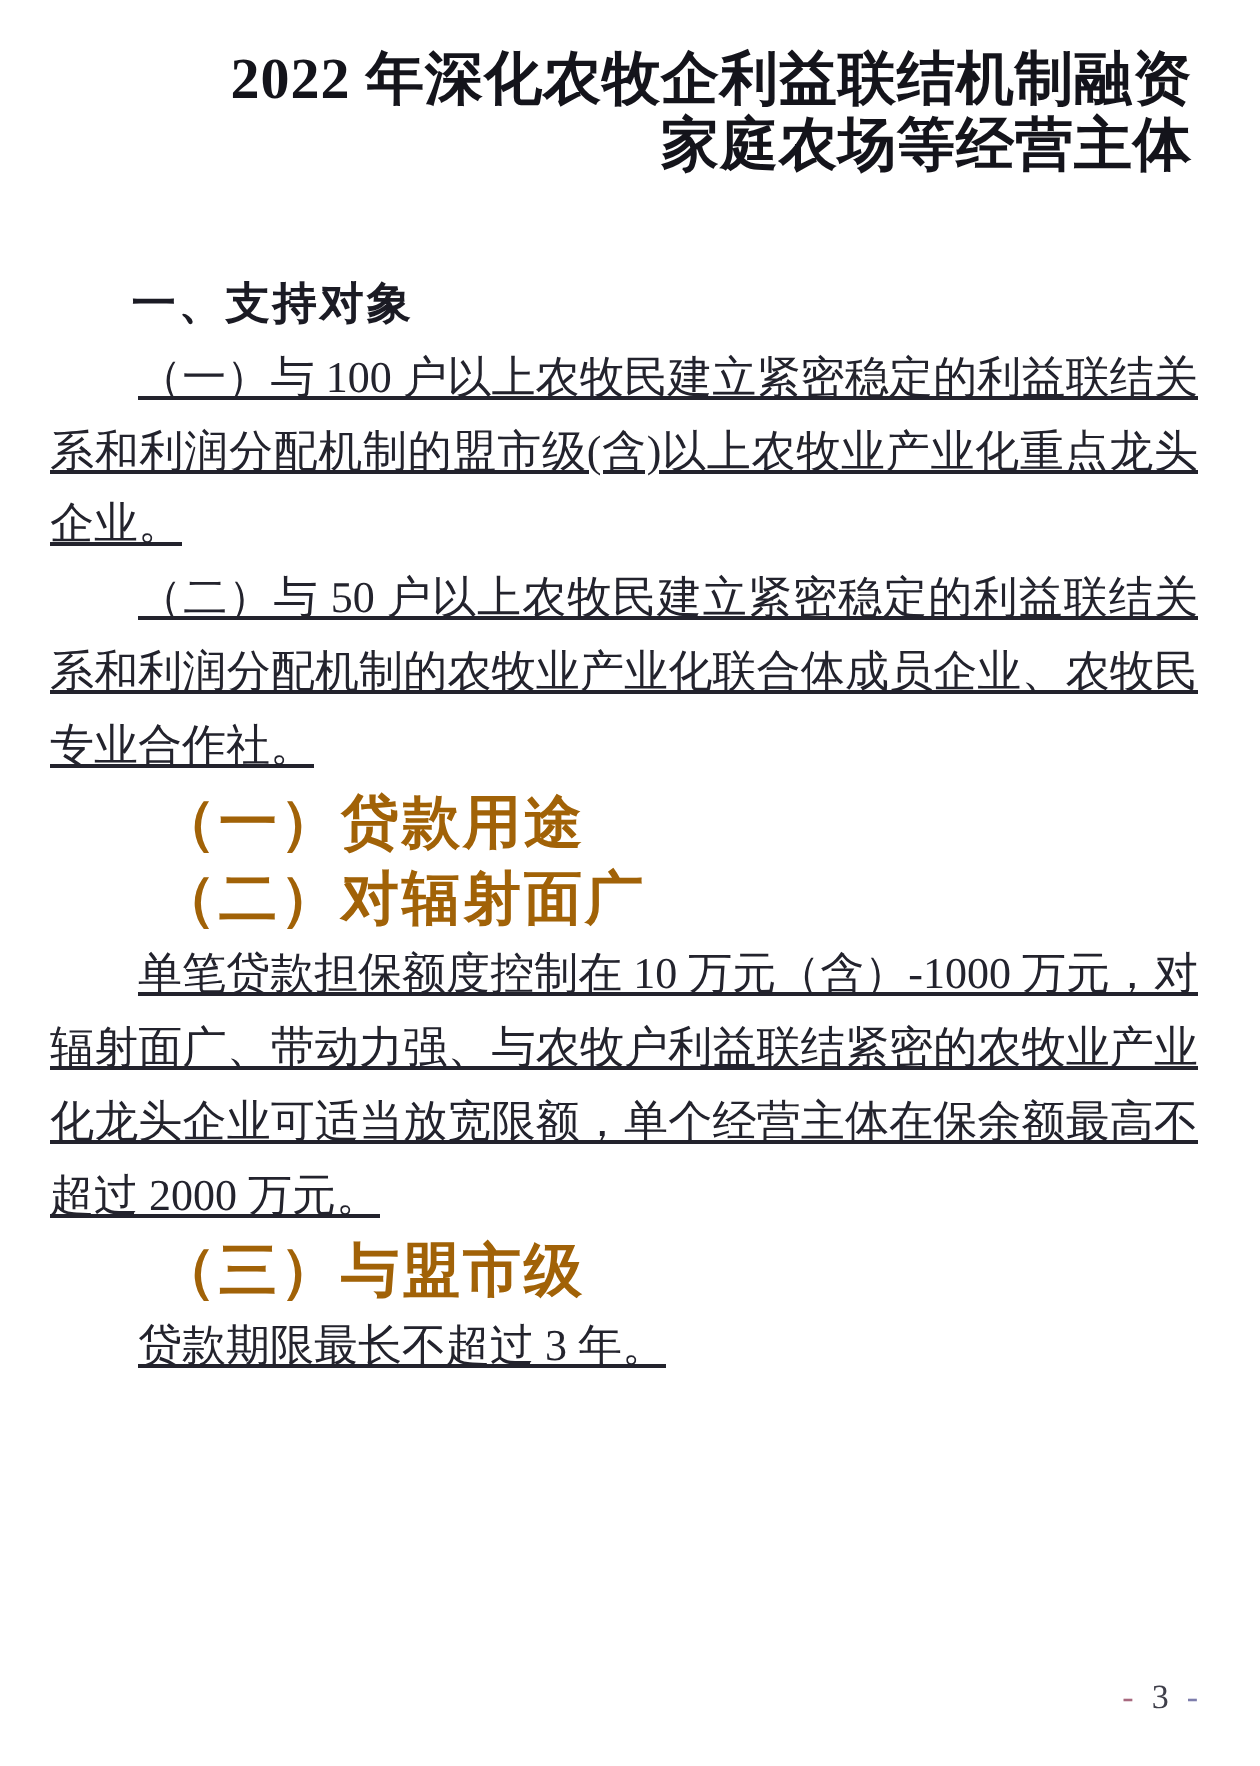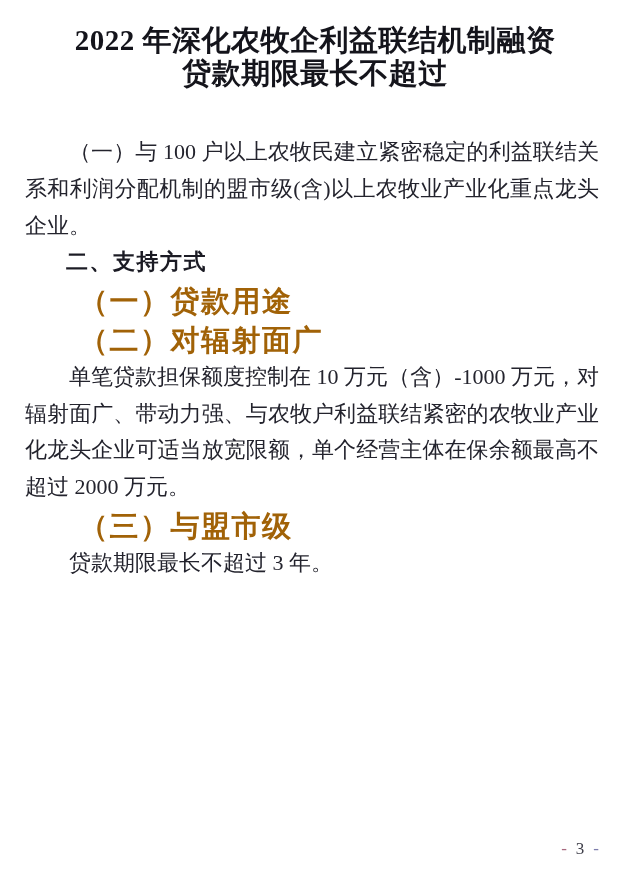--- a/index.html
+++ b/index.html
@@ -11,39 +11,40 @@
     position: relative;
     width: 630px;
     height: 883px;
     background: #ffffff;
     overflow: hidden;
     font-family: "Liberation Serif", "DejaVu Serif", serif;
     color: #23232d;
   }
   .doc-title {
     margin: 24px 34px 0 34px;
-    text-align: center;
+    text-align: right;
     font-size: 29px;
     line-height: 33px;
     font-weight: bold;
     color: #14141b;
     letter-spacing: 0.5px;
   }
   .doc-title .t-line {
     display: block;
   }
   .doc-body {
     margin: 44px 31px 0 25px;
     font-size: 22px;
     line-height: 36.8px;
     text-align: justify;
   }
   .doc-body p {
     margin: 0;
     text-indent: 2em;
+    text-decoration: underline;
   }
   .sec-heading {
     margin: 0;
     font-family: "Liberation Sans", "DejaVu Sans", sans-serif;
     font-size: 22px;
     line-height: 36.8px;
     font-weight: bold;
     color: #1b1b24;
     text-indent: 1.86em;
     letter-spacing: 1.5px;
@@ -78,26 +79,27 @@
     color: #3f3f4a;
   }
 </style>
 </head>
 <body>
 
 <div class="page">
 
   <h1 class="doc-title">
     <span class="t-line">2022 年深化农牧企利益联结机制融资</span>
-    <span class="t-line">贷款期限最长不超过</span>
+    <span class="t-line">家庭农场等经营主体</span>
   </h1>
 
   <div class="doc-body">
+    <h2 class="sec-heading">一、支持对象</h2>
     <p>（一）与 100 户以上农牧民建立紧密稳定的利益联结关系和利润分配机制的盟市级(含)以上农牧业产业化重点龙头企业。</p>
-    <h2 class="sec-heading">二、支持方式</h2>
+    <p>（二）与 50 户以上农牧民建立紧密稳定的利益联结关系和利润分配机制的农牧业产业化联合体成员企业、农牧民专业合作社。</p>
     <h3 class="sub-heading">（一）贷款用途</h3>
     <h3 class="sub-heading">（二）对辐射面广</h3>
     <p>单笔贷款担保额度控制在 10 万元（含）-1000 万元，对辐射面广、带动力强、与农牧户利益联结紧密的农牧业产业化龙头企业可适当放宽限额，单个经营主体在保余额最高不超过 2000 万元。</p>
     <h3 class="sub-heading">（三）与盟市级</h3>
     <p>贷款期限最长不超过 3 年。</p>
   </div>
 
   <div class="page-num">
     <span class="dash-left">-</span><span class="num">3</span><span class="dash-right">-</span>
   </div>

